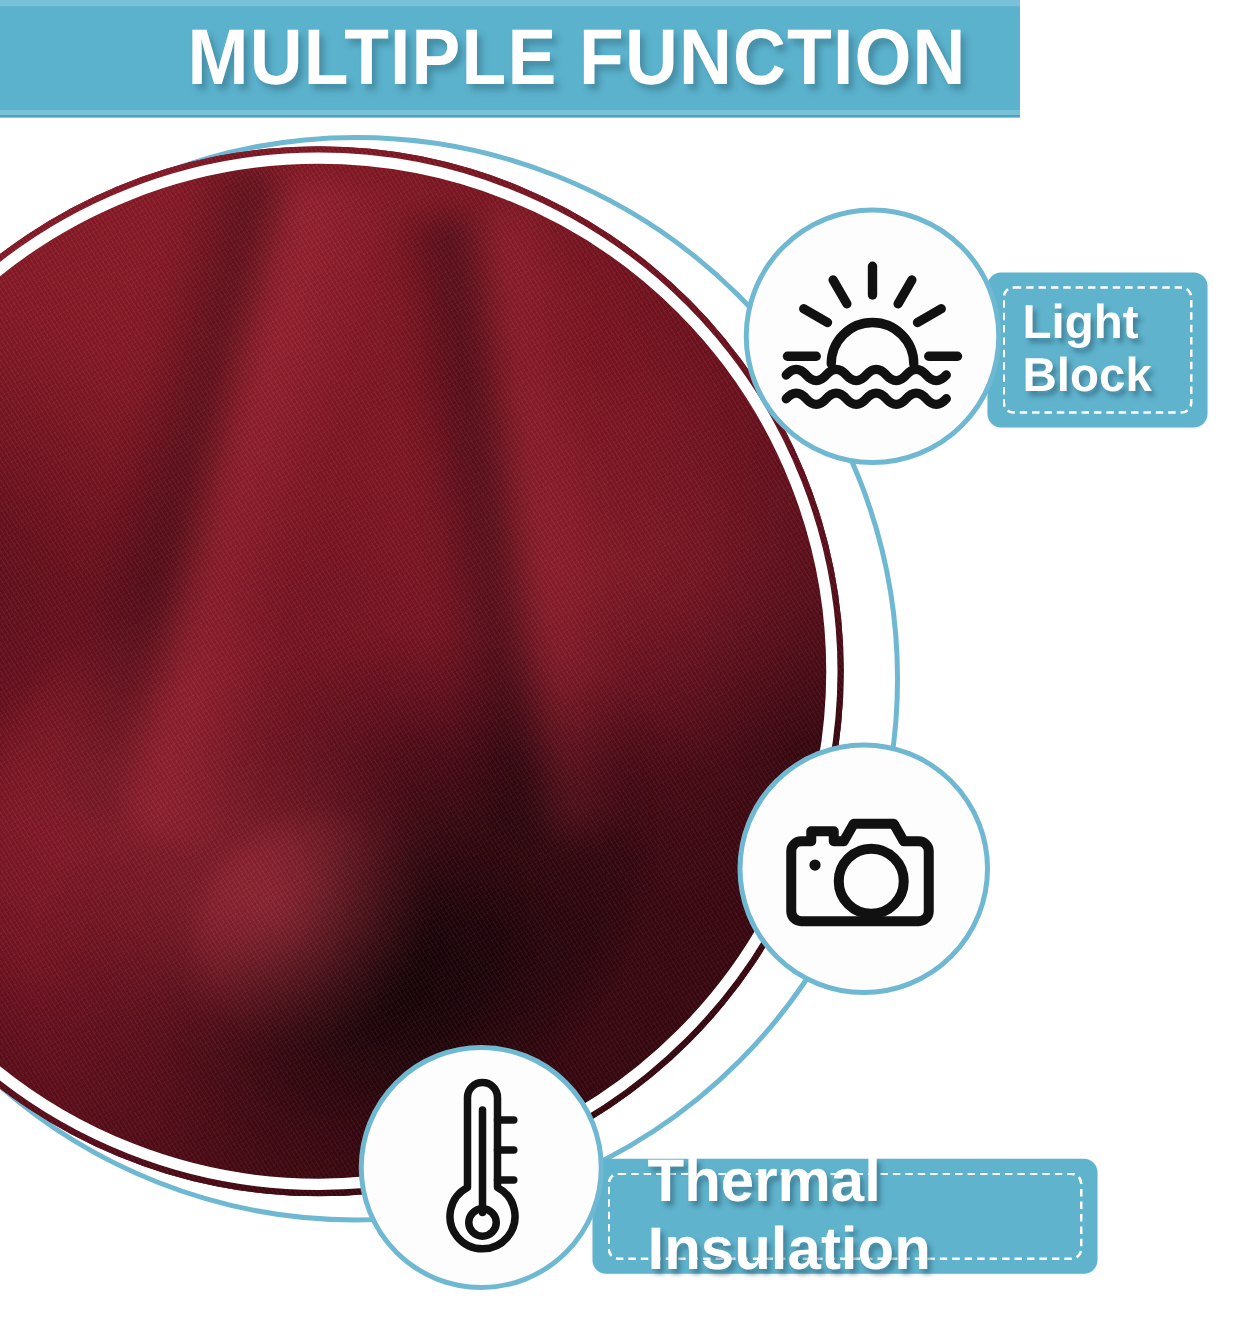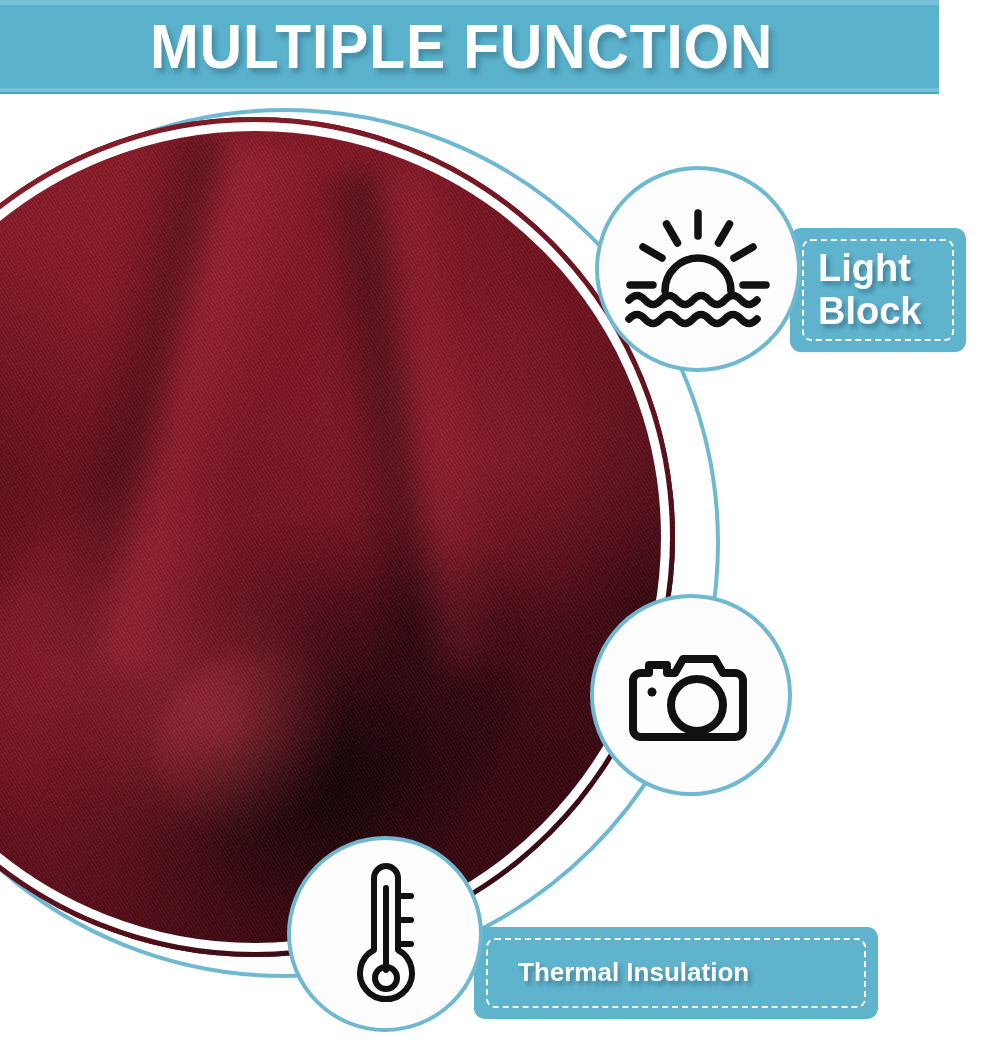--- a/index.html
+++ b/index.html
@@ -18,21 +18,21 @@
     width: 1000px;
     height: 1060px;
     background: #ffffff;
     overflow: hidden;
   }
 
   
   #banner {
     position: absolute;
     left: 0; top: 0;
-    width: 939px; height: 94px;
+    width: 816px; height: 94px;
     background: #5BB2CD;
     overflow: hidden;
   }
   #banner-top-hi {
     position: absolute; left: 0; top: 0;
     width: 100%; height: 5px;
     background: #79c1d8;
   }
   #banner-bot-hi {
     position: absolute; left: 0; bottom: 0;
@@ -200,21 +200,21 @@
     align-items: flex-start;
     justify-content: center;
     color: #ffffff;
     font-weight: bold;
     line-height: 1.12;
     white-space: pre-line;
     text-shadow: 3px 4px 4px rgba(30,70,90,0.45);
   }
 
   #box-light {
-    left: 790px; top: 228px;
+    left: 790px; top: 218px;
     width: 176px; height: 124px;
   }
   #box-light .label-text {
     font-size: 38px;
     padding-left: 28px;
   }
 
   #box-privacy {
     left: 760px; top: 634px;
     width: 218px; height: 132px;
@@ -222,21 +222,21 @@
   #box-privacy .label-text {
     font-size: 38px;
     padding-left: 48px;
   }
 
   #box-thermal {
     left: 474px; top: 927px;
     width: 404px; height: 92px;
   }
   #box-thermal .label-text {
-    font-size: 26px;
+    font-size: 48px;
     justify-content: center;
     padding-left: 44px;
   }
 
   
   .icon-bubble {
     position: absolute;
     border-radius: 50%;
     background: #fdfdfd;
     border: 4px solid #6FB8D2;

